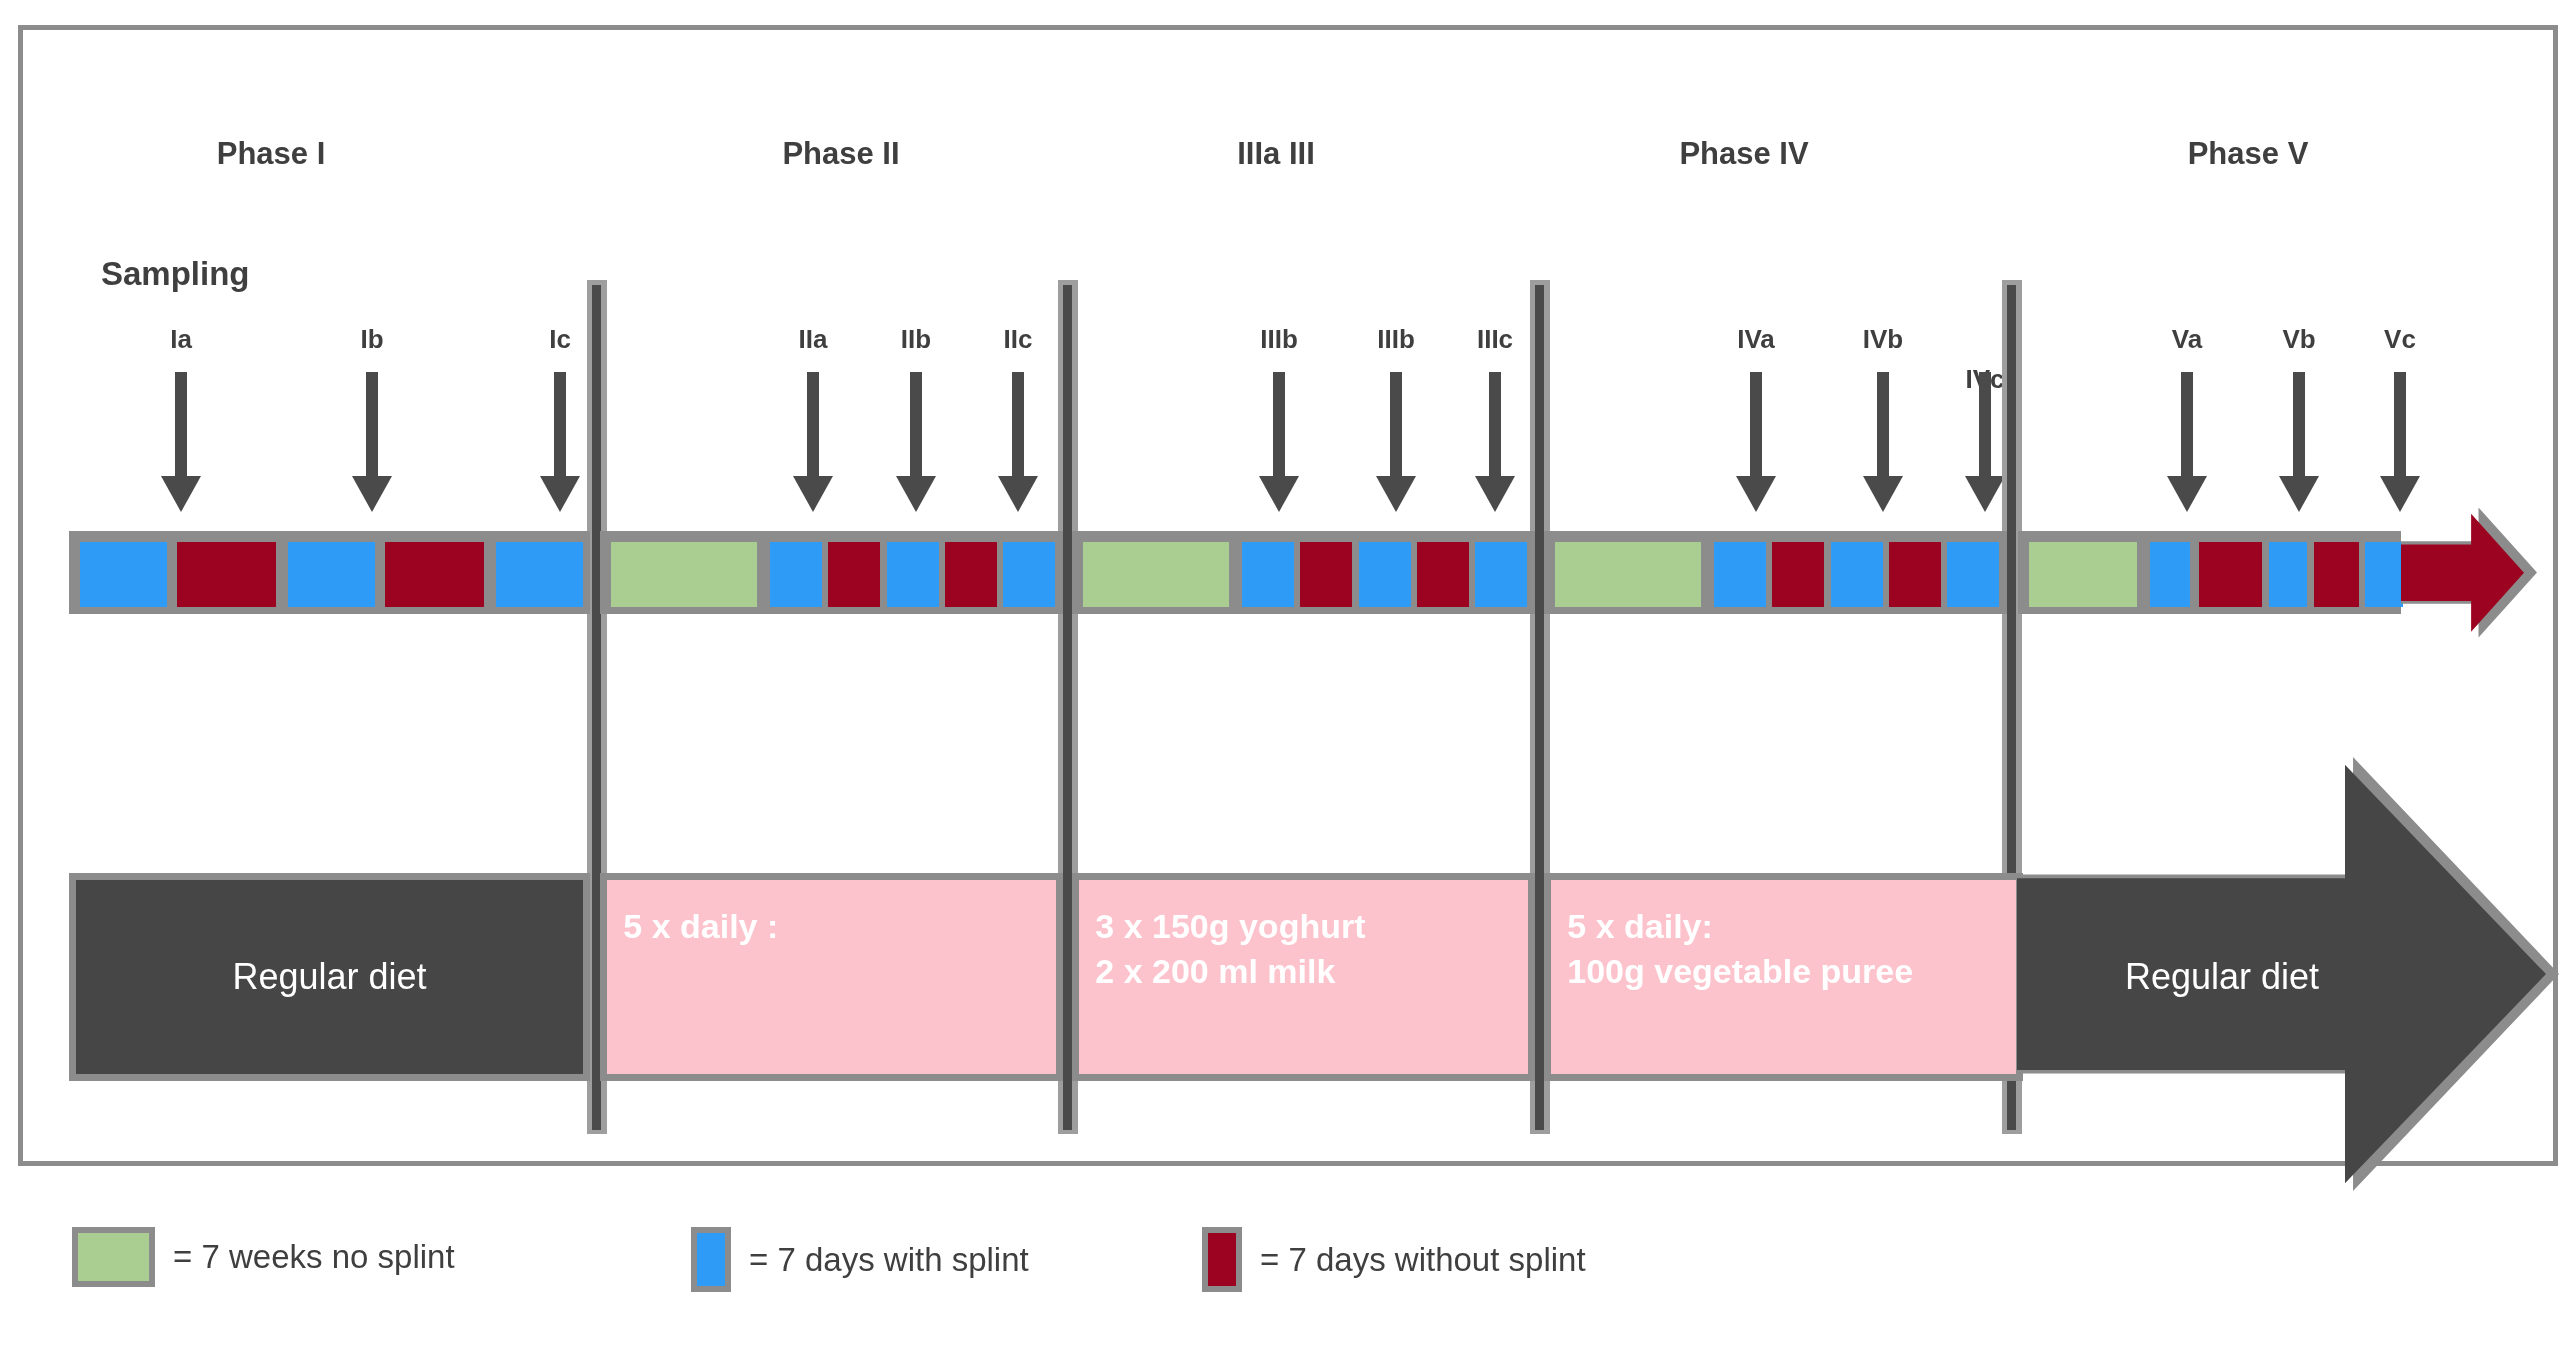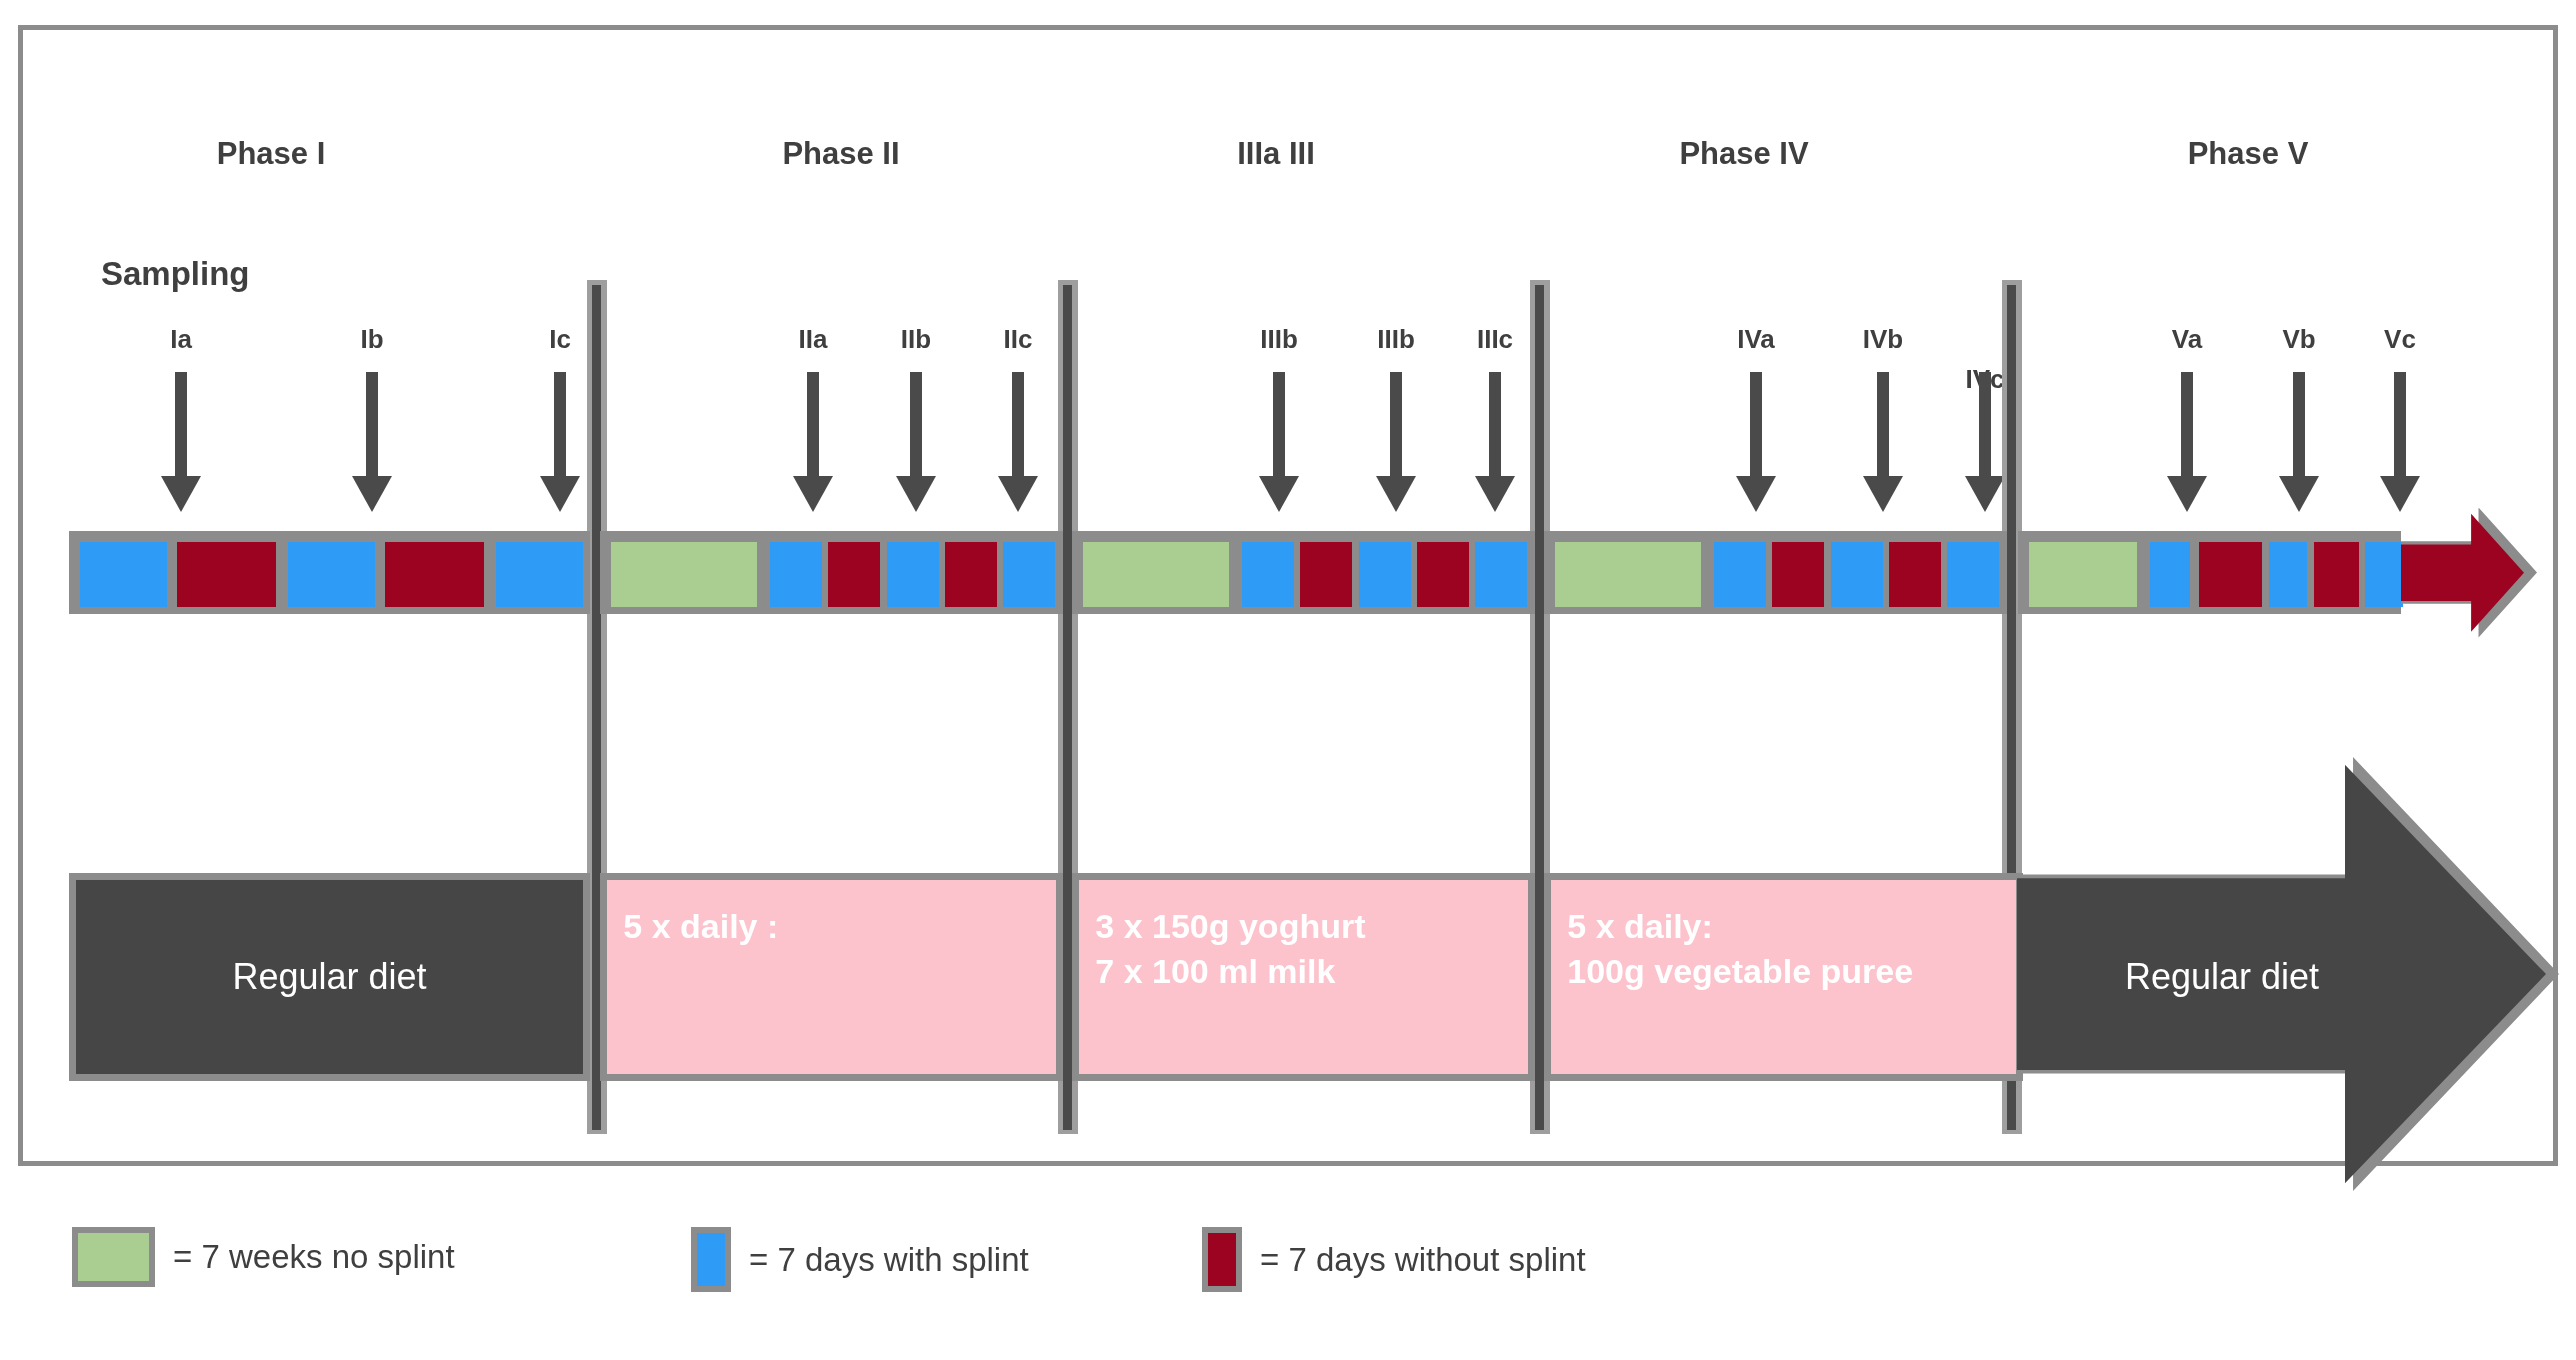--- a/index.html
+++ b/index.html
@@ -225,21 +225,21 @@
   </div>
 <div id="diet-row">
     <div class="diet-box dark" style="left: 69px; width: 521px;">
       <div class="diet-text-dark">Regular diet</div>
     </div>
     <div class="diet-box pink" style="left: 600px; width: 463px;">
       <div class="diet-line">5 x daily :</div>
     </div>
     <div class="diet-box pink" style="left: 1072px; width: 463px;">
       <div class="diet-line">3 x 150g yoghurt</div>
-      <div class="diet-line">7 x 100 ml milk</div>
+      <div class="diet-line">2 x 200 ml milk</div>
     </div>
     <div class="diet-box pink" style="left: 1544px; width: 479px;">
       <div class="diet-line">5 x daily:</div>
       <div class="diet-line">100g vegetable puree</div>
     </div>
   </div>
 
 <div id="diet-arrow">
   <div class="da-outer"></div>
   <div class="da-inner"></div>

